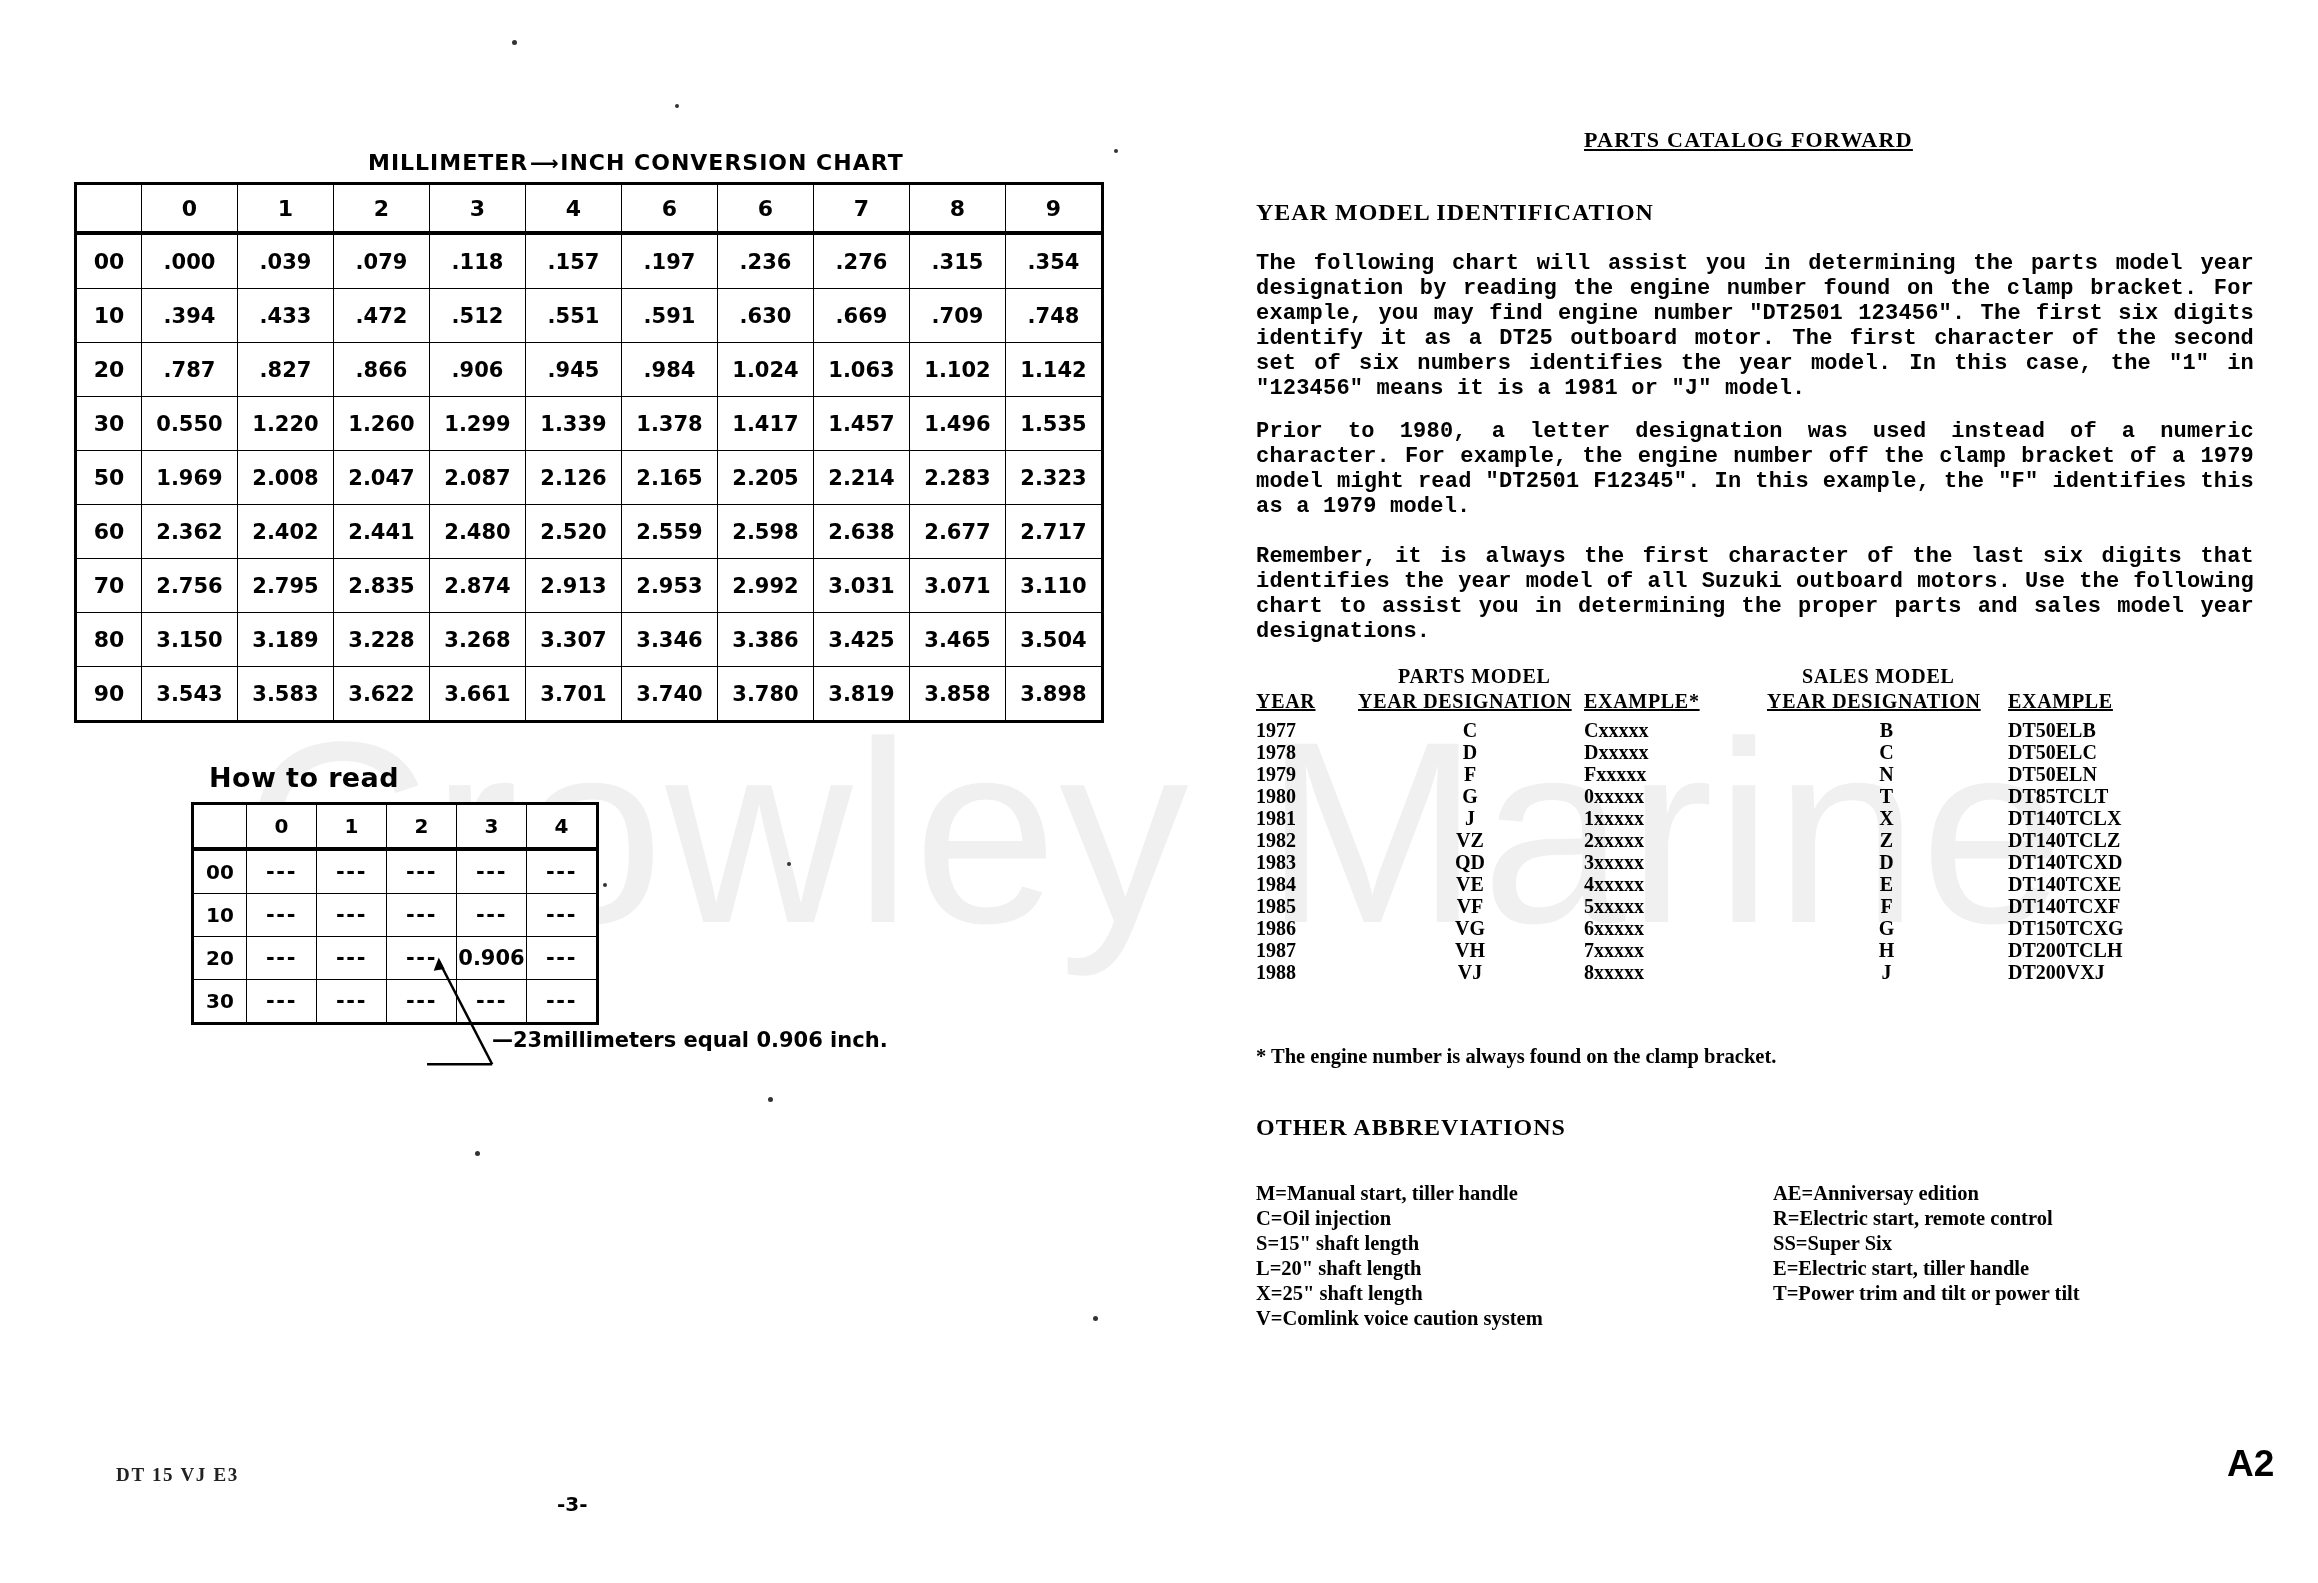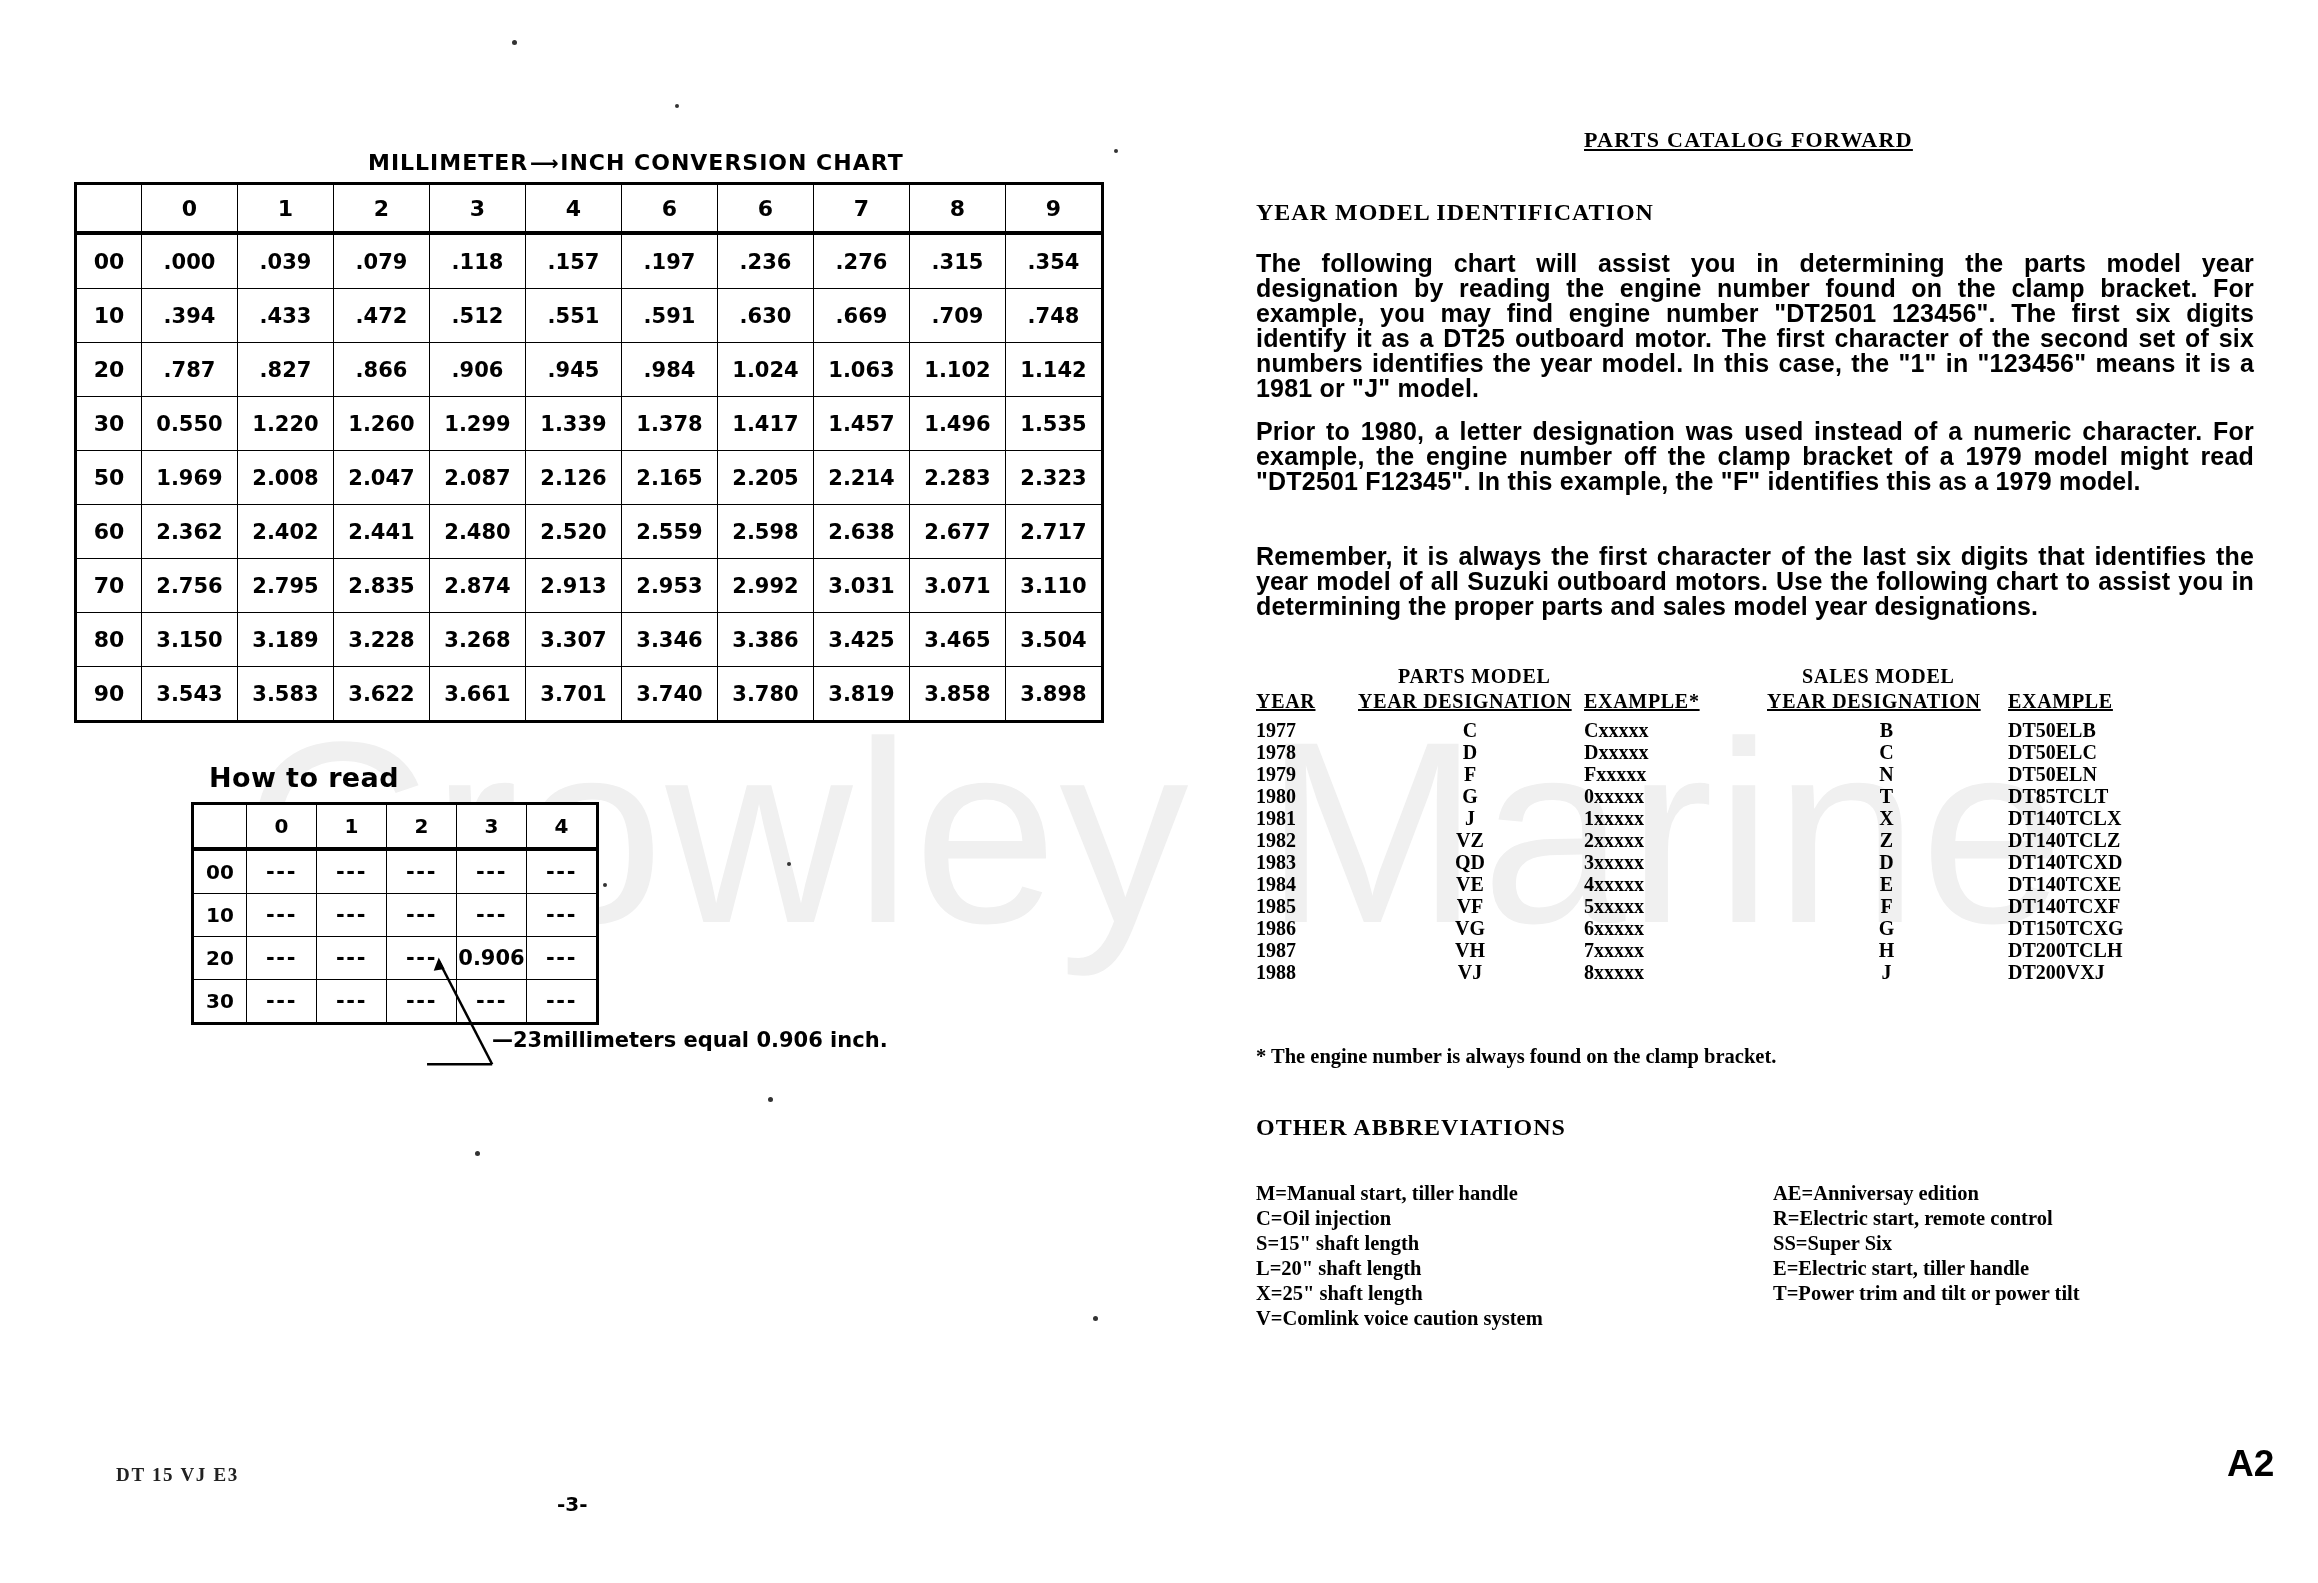--- a/index.html
+++ b/index.html
@@ -112,22 +112,22 @@
     position:absolute;
     font-family:"Liberation Serif",serif;
     font-weight:bold;font-size:24px;letter-spacing:1px;
     white-space:nowrap;
   }
   #ymi-head{left:84px;top:199px;}
   #oa-head{left:84px;top:1114px;}
 
   .para{
     position:absolute;left:84px;width:998px;
-    font-family:Liberation Sans, sans-serif;
-    font-weight:bold;font-size:25px;line-height:25px;
+    font-family:Liberation Mono, monospace;
+    font-weight:bold;font-size:22px;line-height:25px;
     text-align:justify;letter-spacing:0.2px;
   }
   #para1{top:251px;}
   #para2{top:419px;}
   #para3{top:544px;}
 
   
   #ym-chart{
     position:absolute;left:84px;top:665px;
     font-family:"Liberation Serif",serif;

